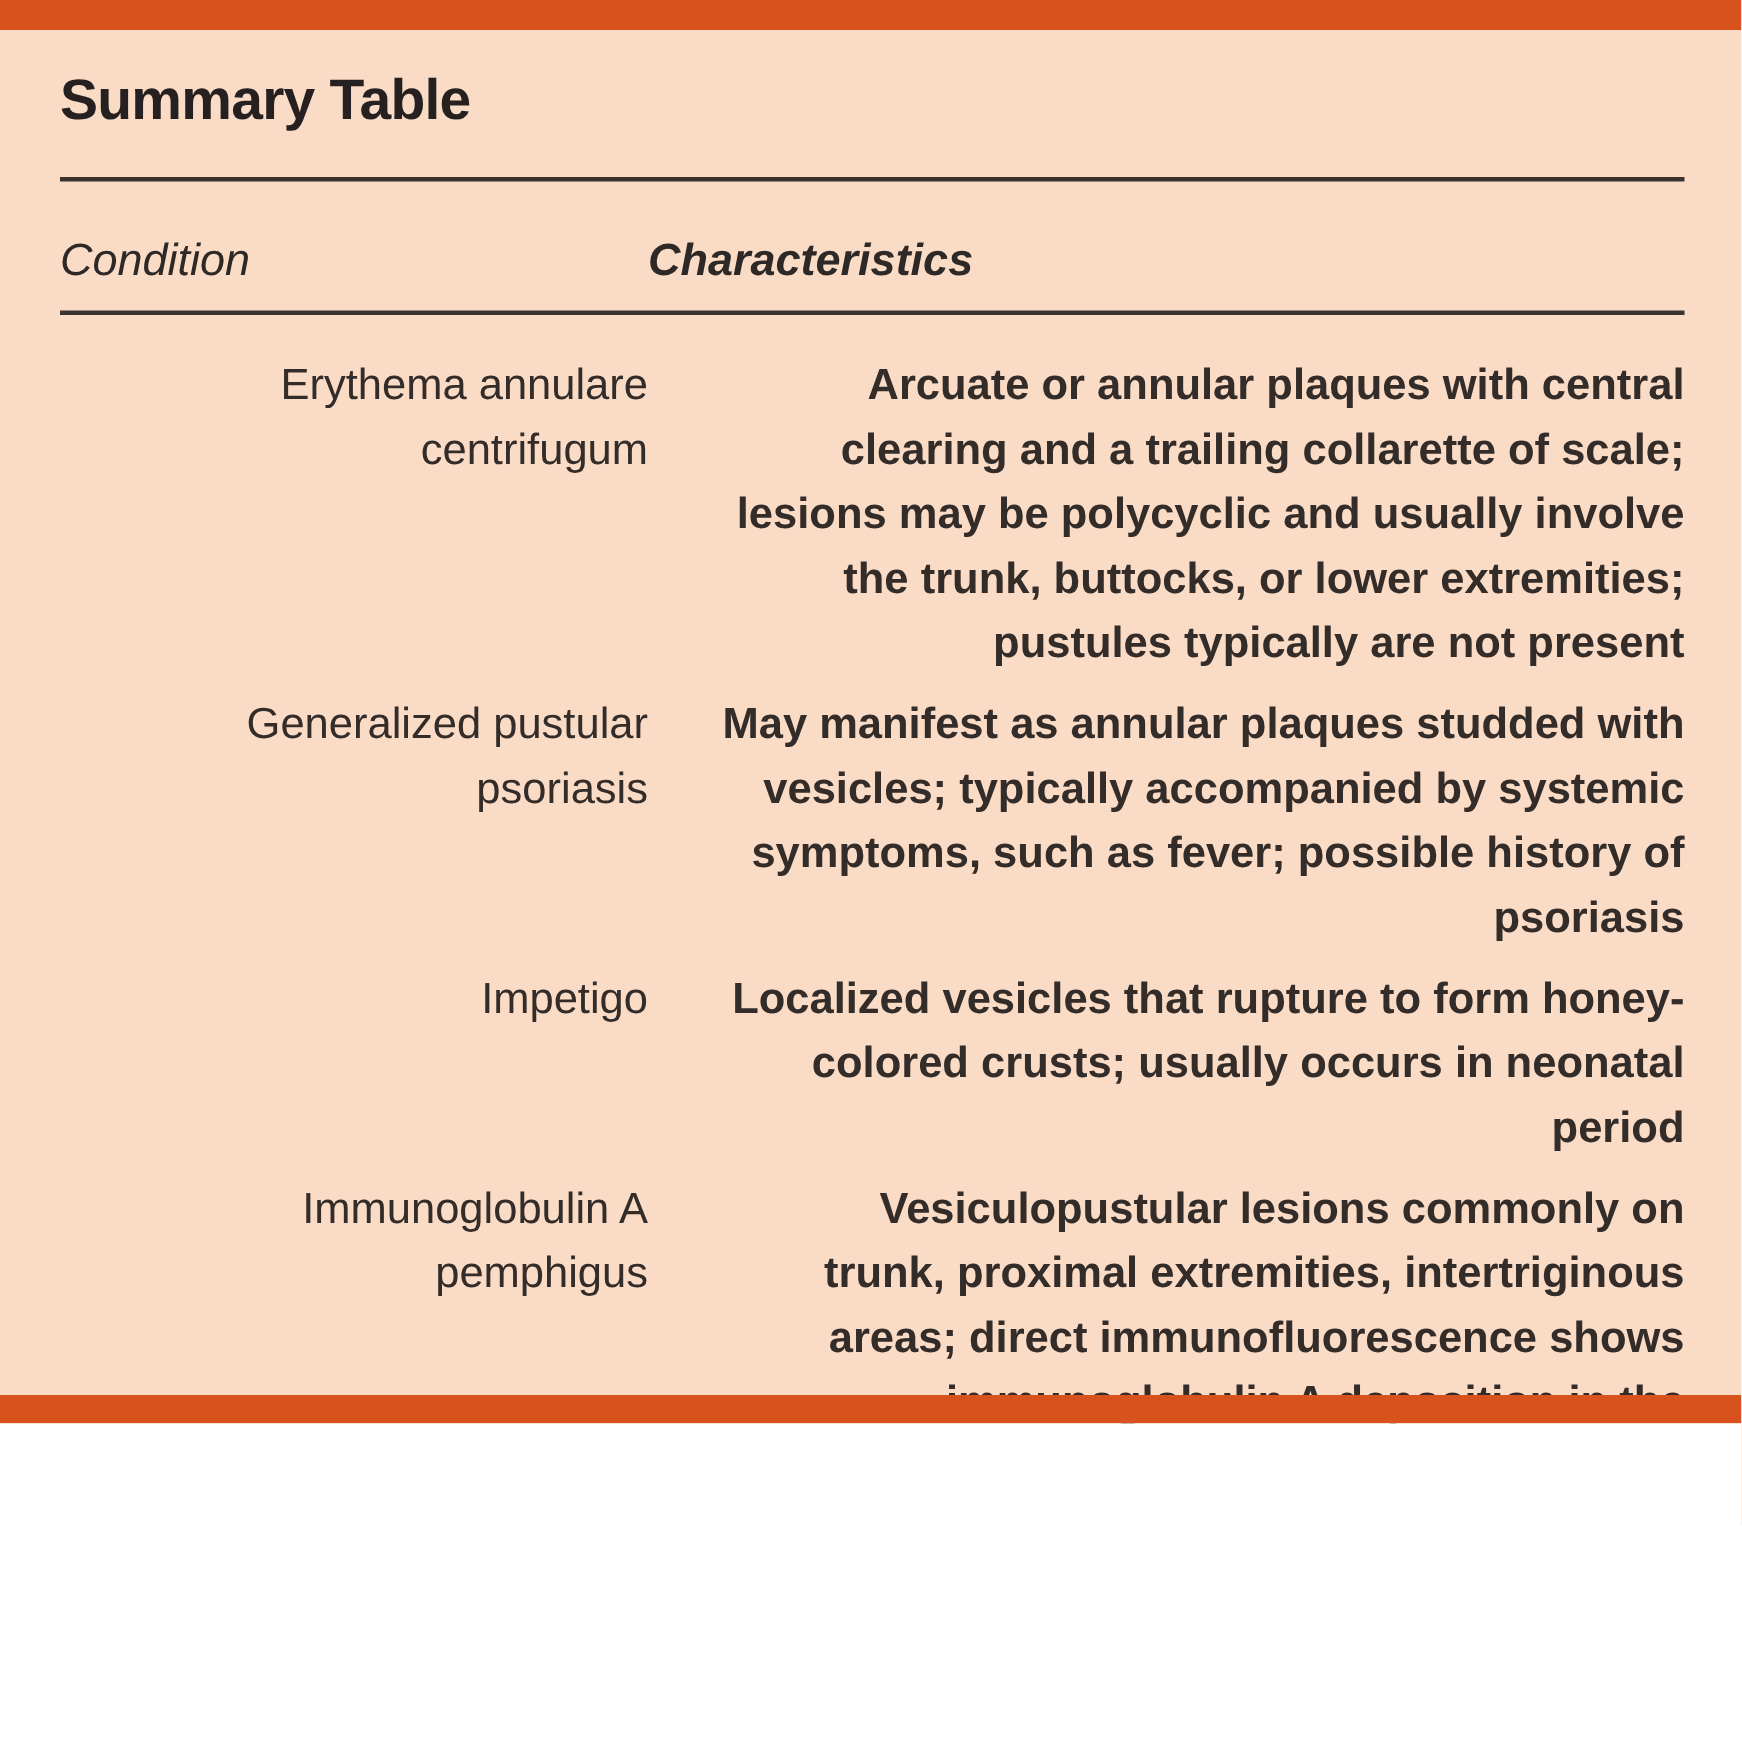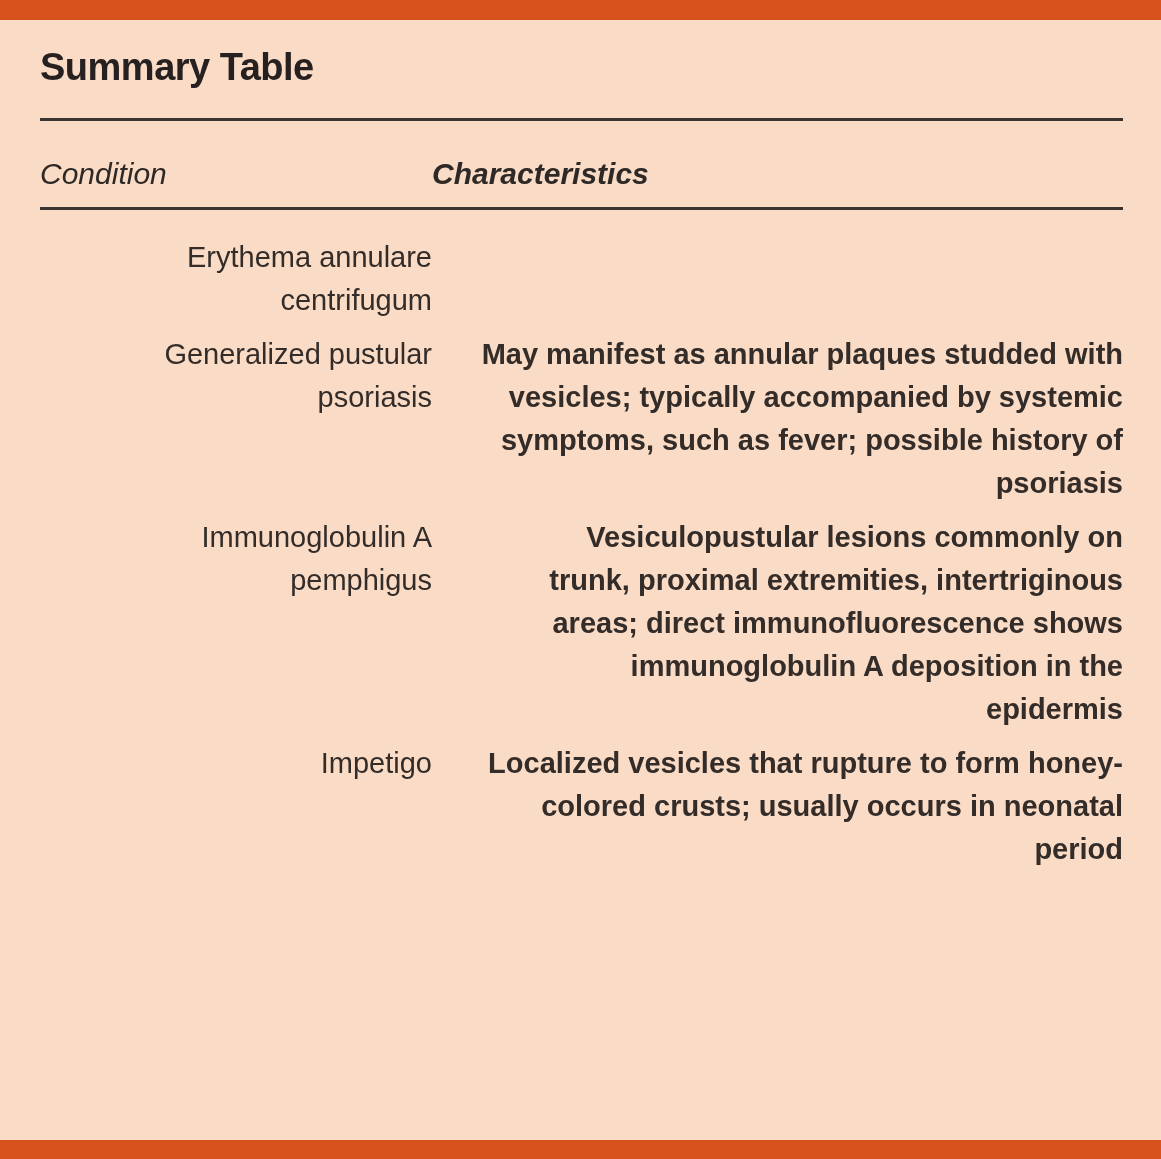--- a/index.html
+++ b/index.html
@@ -3,21 +3,21 @@
 <meta charset="utf-8">
 <style>
   html, body {
     margin: 0;
     padding: 0;
     background: #ffffff;
   }
   .page {
     position: relative;
     width: 1161px;
-    height: 1159px;
+    height: 949px;
     background: #fadcc6;
     font-family: "Liberation Sans", "DejaVu Sans", sans-serif;
     overflow: hidden;
     box-sizing: border-box;
   }
   .bar-top {
     position: absolute;
     top: 0; left: 0; right: 0;
     height: 20px;
     background: #d8521e;
@@ -96,48 +96,53 @@
       <div class="col-chars">Characteristics</div>
     </div>
 
     <div class="rule rule-header"></div>
 
     <div class="table-body">
 
       <div class="row">
         <div class="col-condition cell">Erythema annulare
 centrifugum</div>
+        <div class="col-chars cell">Arcuate or annular plaques with central
+clearing and a trailing collarette of scale;
+lesions may be polycyclic and usually involve
+the trunk, buttocks, or lower extremities;
+pustules typically are not present</div>
       </div>
 
       <div class="row">
         <div class="col-condition cell">Generalized pustular
 psoriasis</div>
         <div class="col-chars cell">May manifest as annular plaques studded with
 vesicles; typically accompanied by systemic
 symptoms, such as fever; possible history of
 psoriasis</div>
+      </div>
+
+      <div class="row">
+        <div class="col-condition cell">Impetigo</div>
+        <div class="col-chars cell">Localized vesicles that rupture to form honey-
+colored crusts; usually occurs in neonatal
+period</div>
       </div>
 
       <div class="row">
         <div class="col-condition cell">Immunoglobulin A
 pemphigus</div>
         <div class="col-chars cell">Vesiculopustular lesions commonly on
 trunk, proximal extremities, intertriginous
 areas; direct immunofluorescence shows
 immunoglobulin A deposition in the
 epidermis</div>
       </div>
 
       <div class="row">
-        <div class="col-condition cell">Impetigo</div>
-        <div class="col-chars cell">Localized vesicles that rupture to form honey-
-colored crusts; usually occurs in neonatal
-period</div>
-      </div>
-
-      <div class="row">
       </div>
 
     </div>
   </div>
 
   <div class="bar-bottom"></div>
 </div>
 
 </body></html>

